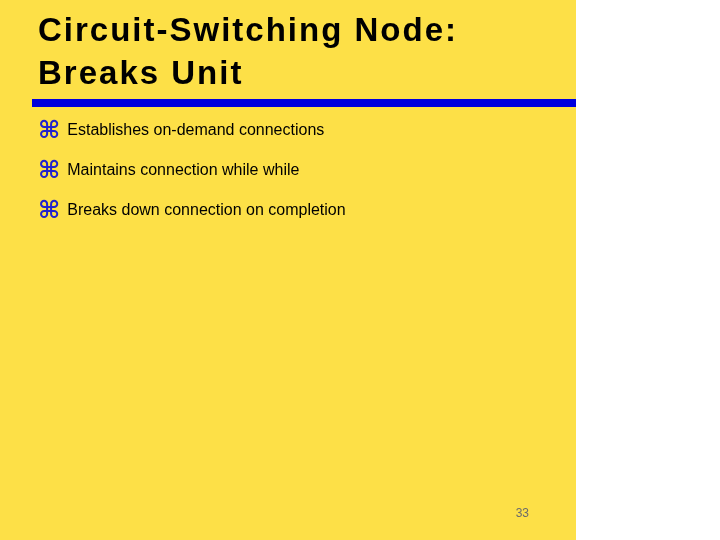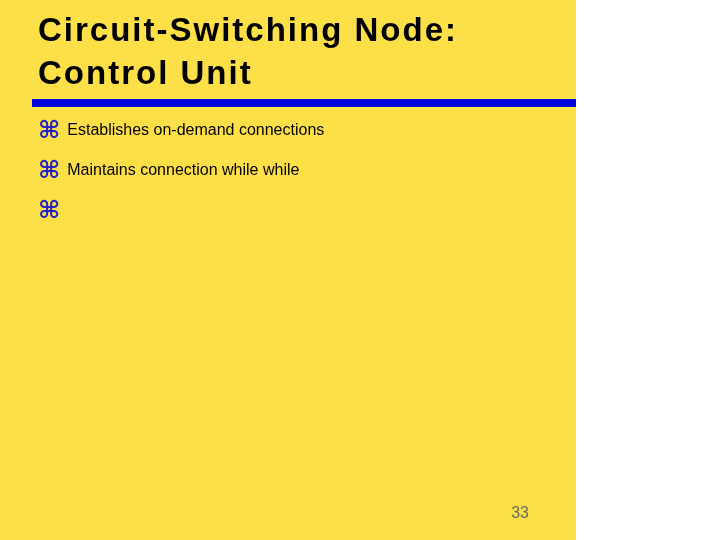--- a/index.html
+++ b/index.html
@@ -59,45 +59,46 @@
     color: #000000;
     font-size: 16px;
     line-height: 36px;
     white-space: nowrap;
   }
   .page-number {
     position: absolute;
     right: 47px;
     bottom: 20px;
     color: #6b6b6b;
-    font-size: 16px;
+    font-size: 12px;
     line-height: 14px;
   }
 </style>
 </head>
 <body>
 
 <div class="slide">
 
   <h1 class="title">
     <span class="line">Circuit-Switching Node:</span>
-    <span class="line">Control Unit</span>
+    <span class="line">Breaks Unit</span>
   </h1>
 
   <div class="rule"></div>
 
   <div class="bullet-list">
     <div class="bullet-row">
       <span class="bullet-glyph">⌘</span>
       <span class="bullet-text">Establishes on-demand connections</span>
     </div>
     <div class="bullet-row">
       <span class="bullet-glyph">⌘</span>
       <span class="bullet-text">Maintains connection while while</span>
     </div>
     <div class="bullet-row">
       <span class="bullet-glyph">⌘</span>
+      <span class="bullet-text">Breaks down connection on completion</span>
     </div>
   </div>
 
   <div class="page-number">33</div>
 
 </div>
 
 </body></html>

